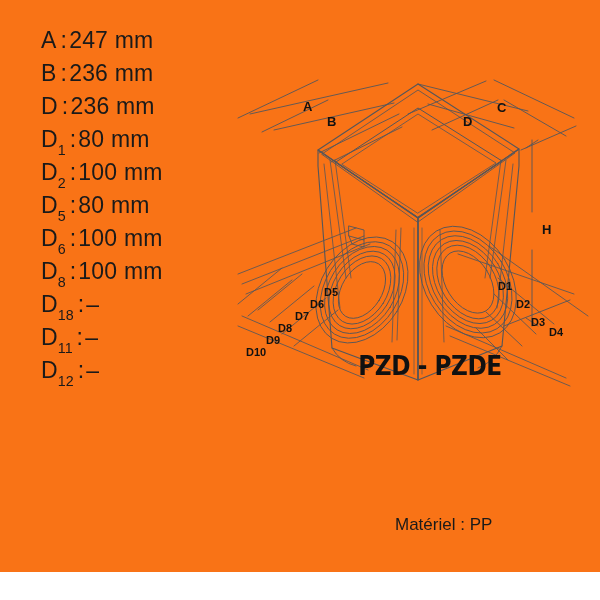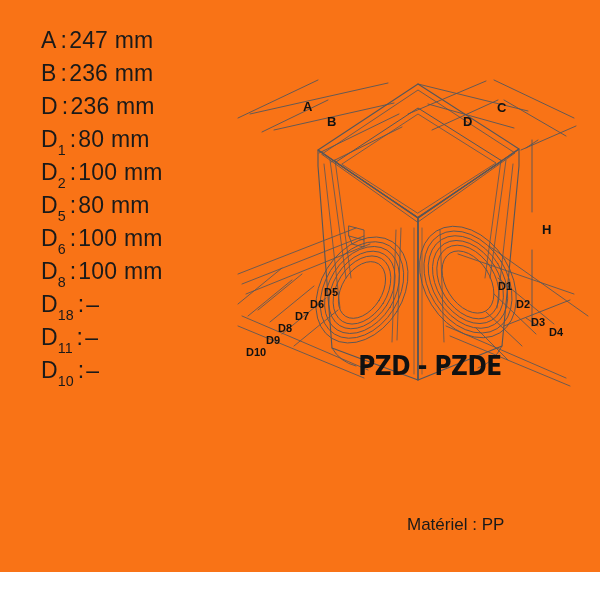--- a/index.html
+++ b/index.html
@@ -66,21 +66,21 @@
     font-weight: bold;
     color: #111111;
     letter-spacing: -0.5px;
     transform: scaleX(0.86);
     transform-origin: center;
   }
 
   
   #footer-block {
     position: absolute;
-    left: 407px;
+    left: 395px;
     top: 512px;
     font-size: 17px;
     color: #1a1a1a;
     line-height: 25px;
   }
   #footer-block div { white-space: nowrap; }
 
   .dim-text {
     font-family: "Liberation Sans", sans-serif;
     font-weight: bold;
@@ -96,21 +96,21 @@
       <div class="spec-row"><span class="spec-label">A</span><span class="spec-sep">:</span><span class="spec-value">247 mm</span></div>
       <div class="spec-row"><span class="spec-label">B</span><span class="spec-sep">:</span><span class="spec-value">236 mm</span></div>
       <div class="spec-row"><span class="spec-label">D</span><span class="spec-sep">:</span><span class="spec-value">236 mm</span></div>
       <div class="spec-row"><span class="spec-label">D<sub>1</sub></span><span class="spec-sep">:</span><span class="spec-value">80 mm</span></div>
       <div class="spec-row"><span class="spec-label">D<sub>2</sub></span><span class="spec-sep">:</span><span class="spec-value">100 mm</span></div>
       <div class="spec-row"><span class="spec-label">D<sub>5</sub></span><span class="spec-sep">:</span><span class="spec-value">80 mm</span></div>
       <div class="spec-row"><span class="spec-label">D<sub>6</sub></span><span class="spec-sep">:</span><span class="spec-value">100 mm</span></div>
       <div class="spec-row"><span class="spec-label">D<sub>8</sub></span><span class="spec-sep">:</span><span class="spec-value">100 mm</span></div>
       <div class="spec-row"><span class="spec-label">D<sub>18</sub></span><span class="spec-sep">:</span><span class="spec-value">–</span></div>
       <div class="spec-row"><span class="spec-label">D<sub>11</sub></span><span class="spec-sep">:</span><span class="spec-value">–</span></div>
-      <div class="spec-row"><span class="spec-label">D<sub>10</sub></span><span class="spec-sep">:</span><span class="spec-value">–</span></div>
+      <div class="spec-row"><span class="spec-label">D<sub>12</sub></span><span class="spec-sep">:</span><span class="spec-value">–</span></div>
     </div>
 
   <div id="drawing">
     <svg width="364" height="330" viewBox="0 0 364 330">
       <g fill="none" stroke="#55565a" stroke-width="1" stroke-linejoin="round" stroke-linecap="round">
 
         <g stroke-width="0.9">
 
           <line x1="2" y1="40" x2="82" y2="2"></line>
           <line x1="83" y1="75" x2="163" y2="36"></line>

